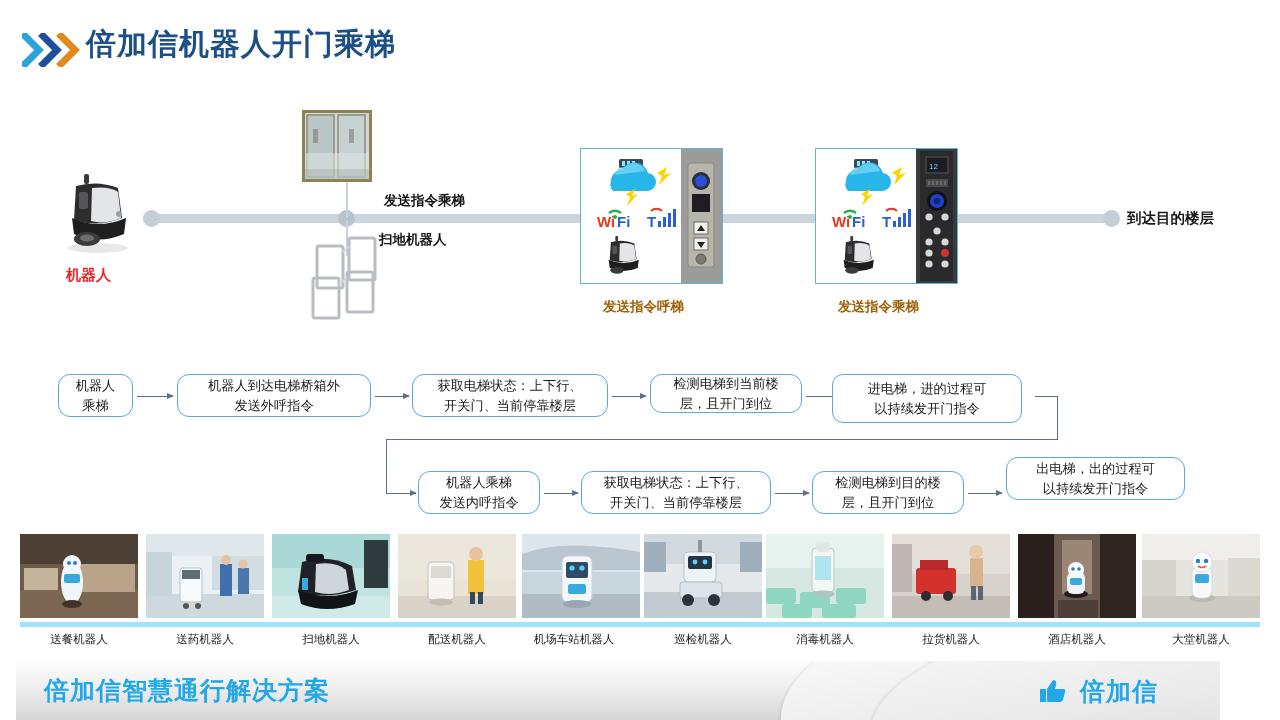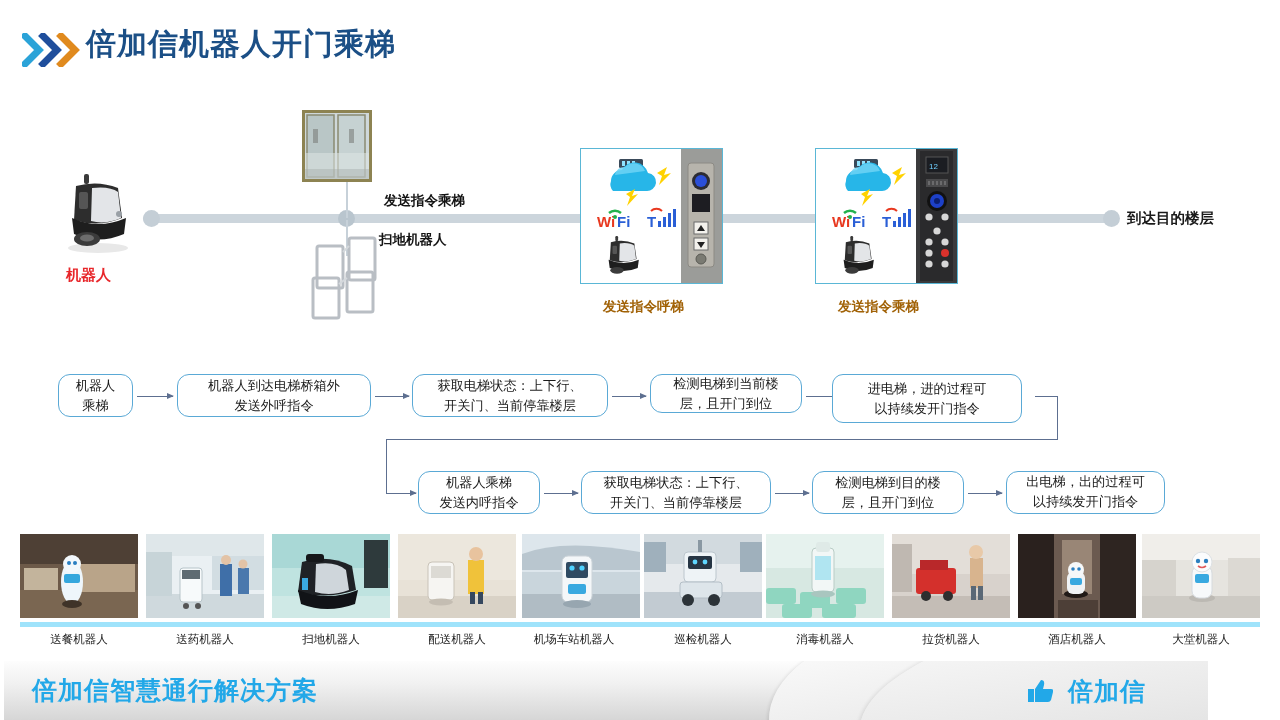--- a/index.html
+++ b/index.html
@@ -109,21 +109,21 @@
     background:#9fe3fb;
   }
   .gcaps { position:absolute; left:0; top:632px; width:1280px; height:22px; }
   .gcap {
     position:absolute; top:0; width:118px; text-align:center;
     font-size:11.5px; color:#1a1a1a; white-space:nowrap;
   }
 
   
   .footer {
-    position:absolute; left:4px; top:661px; width:1204px; height:59px;
+    position:absolute; left:16px; top:661px; width:1204px; height:59px;
     background:linear-gradient(180deg,#fdfdfd 0%,#f0f0f0 40%,#e2e2e2 72%,#d6d6d6 100%);
     overflow:hidden;
   }
   .footer-swoosh {
     position:absolute; right:-70px; top:-40px; width:420px; height:170px;
     background:linear-gradient(180deg,#f7f7f7 0%,#e9e9e9 55%,#dcdcdc 100%);
     border-radius:50% 0 0 50%;
     transform: rotate(-8deg);
     box-shadow:-2px 0 4px rgba(0,0,0,.09);
   }
@@ -353,21 +353,21 @@
 
     <div class="fbox" style="left:418px; top:471px; width:122px; height:43px;">机器人乘梯<br>发送内呼指令</div>
     <div class="farrow" style="left:544px; top:493px; width:34px;"></div>
 
     <div class="fbox" style="left:581px; top:471px; width:190px; height:43px;">获取电梯状态：上下行、<br>开关门、当前停靠楼层</div>
     <div class="farrow" style="left:775px; top:493px; width:34px;"></div>
 
     <div class="fbox" style="left:812px; top:471px; width:152px; height:43px;">检测电梯到目的楼<br>层，且开门到位</div>
     <div class="farrow" style="left:968px; top:493px; width:34px;"></div>
 
-    <div class="fbox" style="left:1006px; top:471px; width:159px; height:43px;font-family:Liberation Mono, monospace;">出电梯，出的过程可<br>以持续发开门指令</div>
+    <div class="fbox" style="left:1006px; top:457px; width:179px; height:43px;">出电梯，出的过程可<br>以持续发开门指令</div>
   </div>
 
   <div class="gallery">
 
     <div class="gitem" style="left:20px;">
       <svg viewBox="0 0 118 84" width="118" height="84">
         <rect width="118" height="84" fill="#6d5a49"></rect>
         <rect y="0" width="118" height="30" fill="#4e4035"></rect>
         <rect y="56" width="118" height="28" fill="#7a6651"></rect>
         <rect x="60" y="30" width="55" height="28" fill="#b9a489"></rect>

